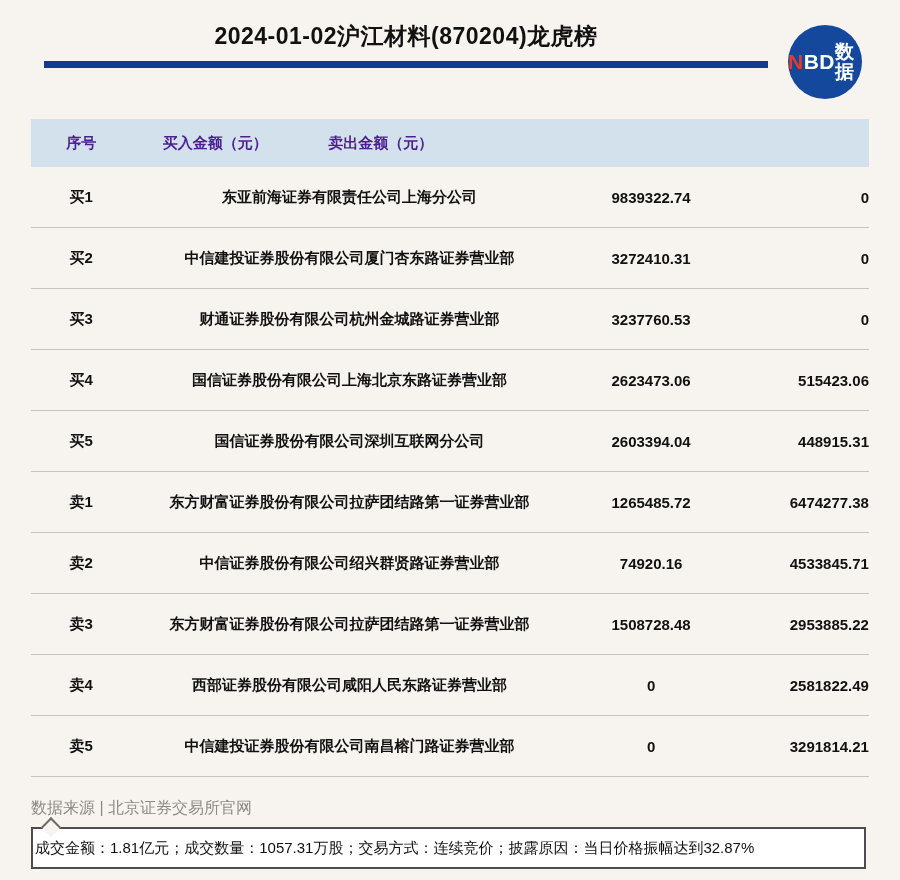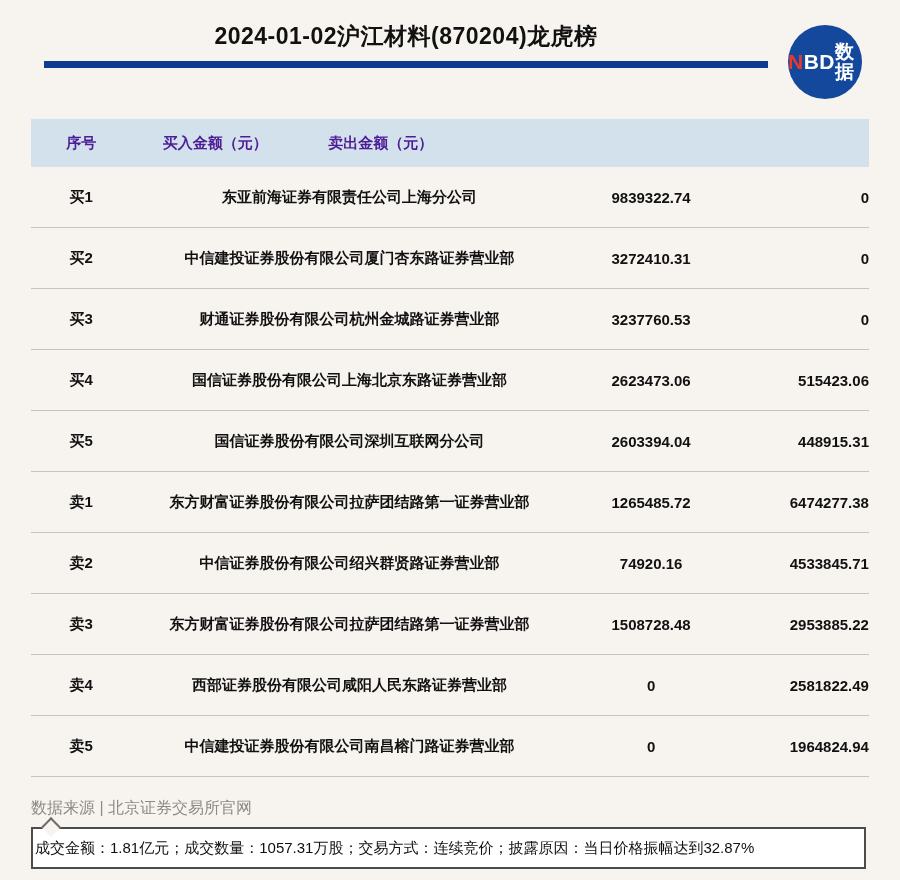--- a/index.html
+++ b/index.html
@@ -145,21 +145,21 @@
   <div class="trow">
     <div class="c1">卖4</div>
     <div class="c2">西部证券股份有限公司咸阳人民东路证券营业部</div>
     <div class="c3">0</div>
     <div class="c4">2581822.49</div>
   </div>
   <div class="trow">
     <div class="c1">卖5</div>
     <div class="c2">中信建投证券股份有限公司南昌榕门路证券营业部</div>
     <div class="c3">0</div>
-    <div class="c4">1964824.94</div>
+    <div class="c4">3291814.21</div>
   </div>
 </div>
 
 <div class="source-line">数据来源 | 北京证券交易所官网</div>
 
 <div class="summary-box">
   <div class="caret"></div>
   <span>成交金额：1.81亿元；成交数量：1057.31万股；交易方式：连续竞价；披露原因：当日价格振幅达到32.87%</span>
 </div>
 

